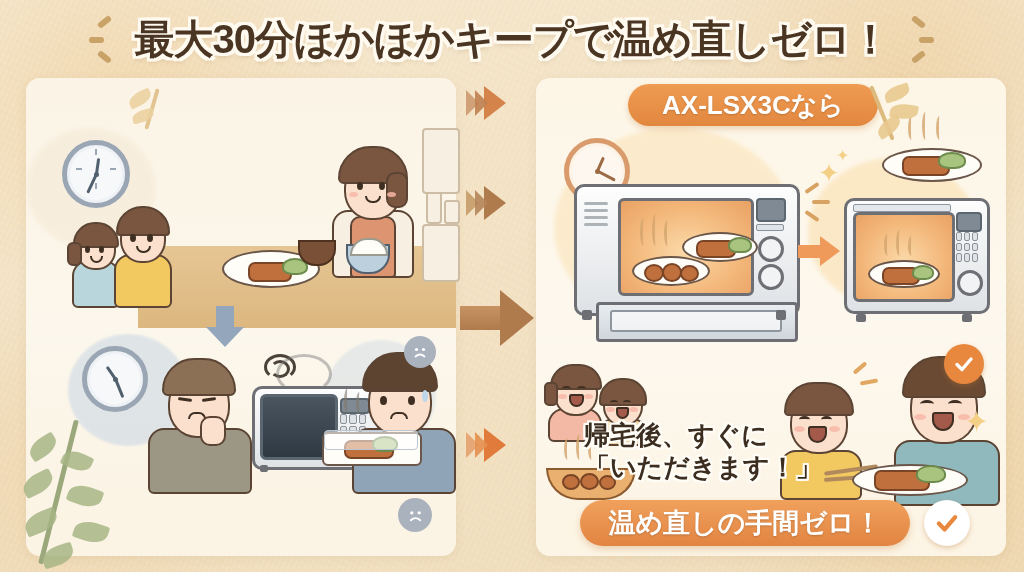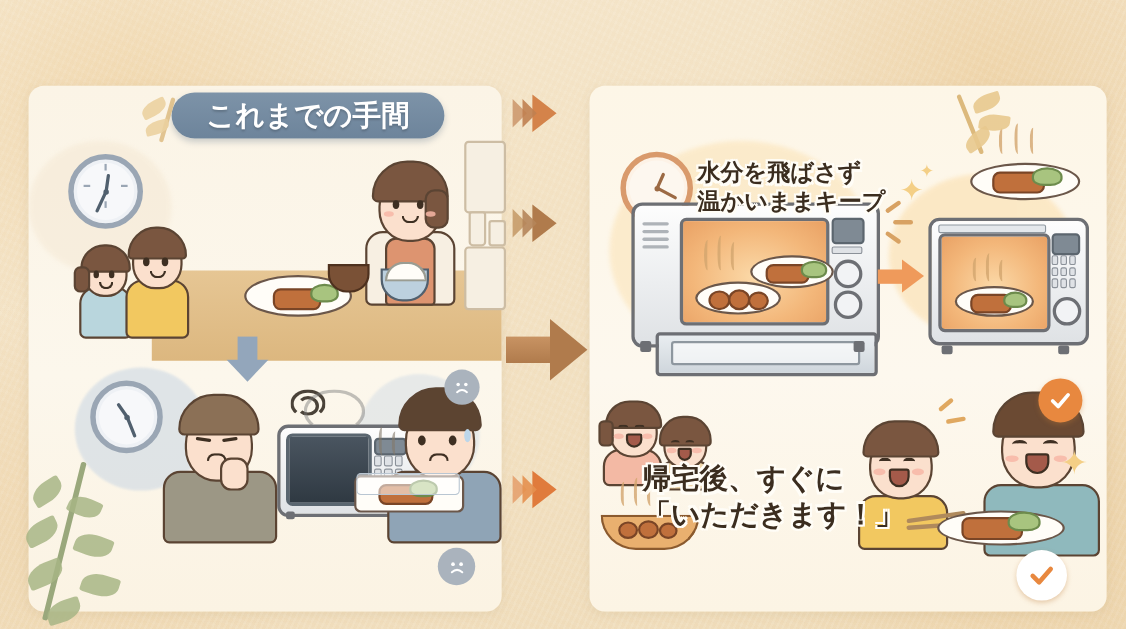--- a/index.html
+++ b/index.html
@@ -152,20 +152,33 @@
   .downarrow .h{position:absolute;left:0;top:21px;width:0;height:0;
     border-left:19px solid transparent;border-right:19px solid transparent;border-top:20px solid #93a6bb;}
   .wrap-sheen{position:absolute;background:rgba(255,255,255,.55);border:1px solid #b9c6d2;border-radius:4px;}
 </style>
 </head>
 <body>
 
 <div class="stage">
   <div class="grain"></div>
 
+  <div class="headline">
+    <span class="spark left">
+        <i></i>
+        <i></i>
+        <i></i>
+      </span>
+    <span class="hl-text">最大30分ほかほかキープで温め直しゼロ！</span>
+    <span class="spark right">
+        <i></i>
+        <i></i>
+        <i></i>
+      </span>
+  </div>
 
   <div class="panel panel-left"></div>
 
   <div class="ill" style="left:26px;top:128px;width:430px;height:200px;">
     <div class="warmblob" style="left:0px;top:0px;width:130px;height:120px;background:#f4e7d2;opacity:.5;"></div>
 
     <div class="clock" style="left:36px;top:12px;width:58px;height:58px;">
       <div class="tick" style="top:4px;height:6px;"></div>
       <div class="tick" style="top:4px;height:6px;transform:rotate(90deg) translateY(0);transform-origin:50% 20px;"></div>
       <div class="tick" style="top:4px;height:6px;transform:rotate(180deg);transform-origin:50% 20px;"></div>
@@ -501,26 +514,27 @@
     <svg width="24" height="24" viewBox="0 0 24 24" aria-hidden="true">
       <path d="M5 12.5 L10 17.5 L19 7" stroke="#fff" stroke-width="3.4" fill="none" stroke-linecap="round" stroke-linejoin="round"></path>
     </svg>
   </div>
   <div class="badge badge-check badge-check-white" style="left:924px;top:500px;width:46px;height:46px;">
     <svg width="28" height="28" viewBox="0 0 24 24" aria-hidden="true">
       <path d="M5 12.5 L10 17.5 L19 7" stroke="#e8883f" stroke-width="3.6" fill="none" stroke-linecap="round" stroke-linejoin="round"></path>
     </svg>
   </div>
 
-  <div class="pill pill-left">
-    <span>これまでの手間</span>
-  </div>
-
-  <div class="cap cap-c">水分を飛ばさず
-温かいままキープ</div>
+  <div class="pill pill-right">
+    <span>AX-LSX3Cなら</span>
+  </div>
+  <div class="pill pill-bottom">
+    <span>温め直しの手間ゼロ！</span>
+  </div>
+
   <div class="cap cap-d">帰宅後、すぐに
 「いただきます！」</div>
 
   <div class="leafsprig" style="left:10px;top:408px;width:108px;height:160px;">
     <div class="stem" style="left:46px;top:10px;width:5px;height:148px;transform:rotate(14deg);"></div>
     <div class="lf" style="left:18px;top:30px;width:30px;height:18px;transform:rotate(-32deg);"></div>
     <div class="lf" style="left:52px;top:44px;width:30px;height:18px;transform:rotate(24deg);"></div>
     <div class="lf" style="left:12px;top:66px;width:32px;height:19px;transform:rotate(-26deg);"></div>
     <div class="lf" style="left:58px;top:78px;width:34px;height:20px;transform:rotate(20deg);"></div>
     <div class="lf" style="left:14px;top:104px;width:34px;height:20px;transform:rotate(-22deg);"></div>

